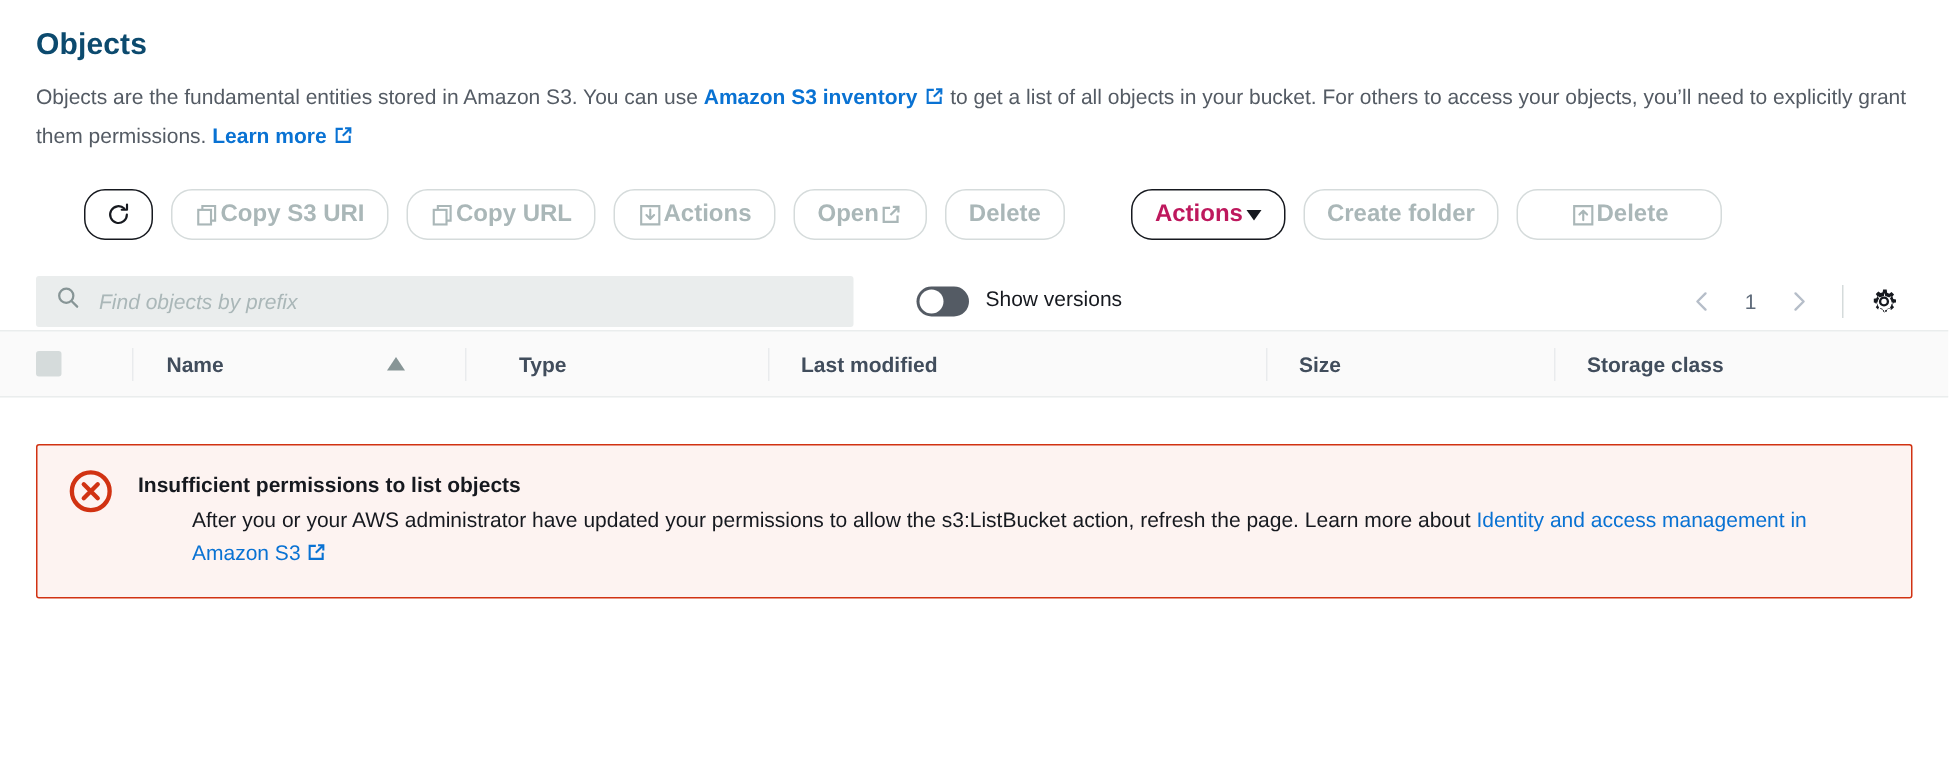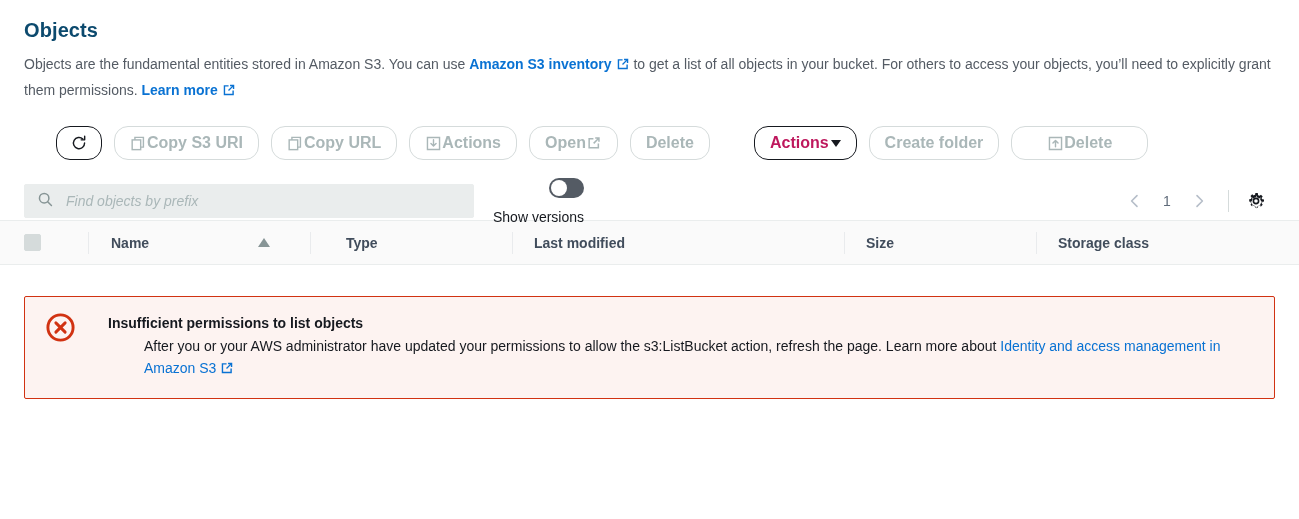--- a/index.html
+++ b/index.html
@@ -85,21 +85,21 @@
   }
 
   
   .filter-row {
     display: flex;
     align-items: center;
     padding-top: 22px;
     height: 60px;
   }
   .search-box {
-    width: 450px;
+    width: 545px;
     height: 34px;
     background: #eaeded;
     border: 1px solid #eaeded;
     border-radius: 2px;
     display: flex;
     align-items: center;
     padding: 0 12px;
     gap: 10px;
   }
   .search-input {
@@ -110,24 +110,23 @@
     font-size: 14px;
     font-style: italic;
     color: #aab7b8;
     width: 100%;
     cursor: default;
   }
   .search-input::placeholder { color: #aab7b8; font-style: italic; opacity: 1; }
 
   .toggle-wrap {
     display: flex;
-    align-items: flex-end;
+    align-items: flex-start;
     gap: 11px;
-    margin-left: 19px;
-    flex-direction: column;
+    margin-left: 42px;
   }
   .toggle {
     width: 35px; height: 20px;
     border-radius: 10px;
     background: #545b64;
     position: relative;
     cursor: pointer;
     flex: 0 0 auto;
   }
   .toggle .knob {
@@ -217,21 +216,21 @@
 
   
   .alert {
     margin-top: 31px;
     background: #fdf3f1;
     border: 1px solid #d13212;
     border-radius: 2px;
     display: flex;
     align-items: flex-start;
     padding: 15px 18px 17px 20px;
-    gap: 32px;
+    gap: 16px;
   }
   .alert-body { padding-top: 1px; }
   .alert-title {
     font-size: 14px;
     font-weight: bold;
     color: #16191f;
     line-height: 20px;
   }
   .alert-text {
     font-size: 14px;

